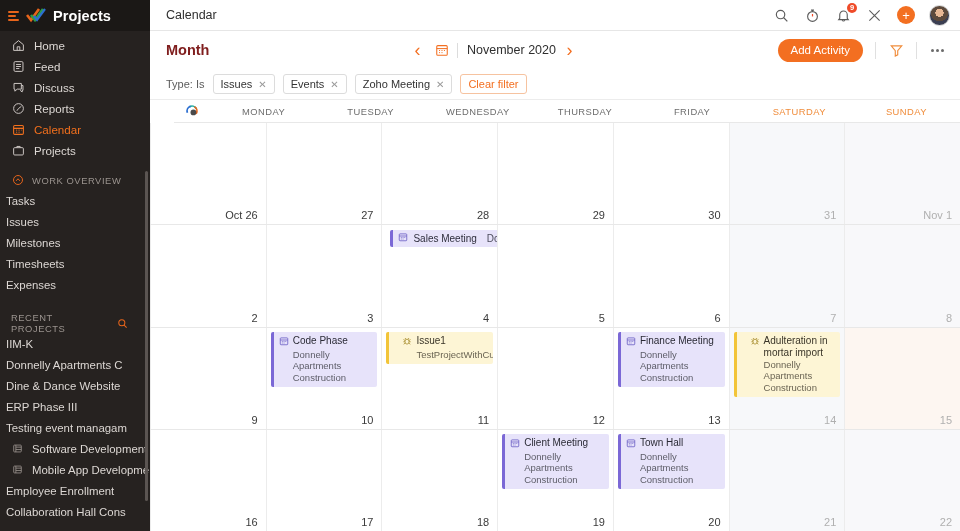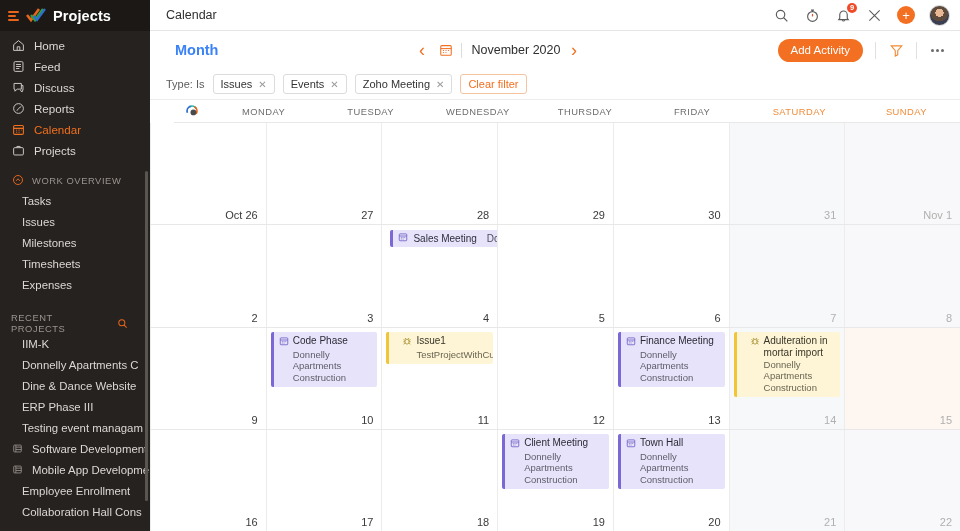--- a/index.html
+++ b/index.html
@@ -55,21 +55,21 @@
   .section-head {
     display: flex; align-items: center; gap: 8px;
     height: 20px; padding-left: 11px; margin-top: 9px;
     font-size: 9.4px; letter-spacing: .55px; color: #9b948f; text-transform: uppercase;
   }
   .section-head .sico { width: 13px; height: 13px; flex: 0 0 13px; display:flex;align-items:center;justify-content:center; }
   .section-head.rp { justify-content: flex-end; padding-right: 21px; margin-top: 18px; }
 
   .sub-item {
     height: 21px; display: flex; align-items: center; gap: 8px;
-    padding-left: 22px; font-size: 11.4px; color: #ddd8d4; cursor: pointer;
+    padding-left: 6px; font-size: 11.4px; color: #ddd8d4; cursor: pointer;
     white-space: nowrap; overflow: hidden;
   }
   .sub-item.with-icon { padding-left: 11px; }
   .sub-item .pico { width: 13px; height: 13px; flex: 0 0 13px; display:flex;align-items:center;justify-content:center; }
 
   
   .main { flex: 1 1 auto; display: flex; flex-direction: column; background: #fff; min-width: 0; }
 
   .topbar {
     height: 31px; flex: 0 0 31px; border-bottom: 1px solid #e6e6e6;
@@ -93,21 +93,21 @@
   .avatar {
     width: 21px; height: 21px; border-radius: 50%; cursor: pointer;
     background: radial-gradient(circle at 50% 36%, #e8b894 0 26%, #5d4a3c 27% 55%, #3b3f52 56% 100%);
     border: 1px solid #d5d5d5;
   }
 
   .toolbar {
     height: 38px; flex: 0 0 38px; display: flex; align-items: center;
     padding: 0 14px 0 16px;
   }
-  .view-label { font-size: 14.5px; font-weight: bold; color: #3b82f6; margin-left: 9px; }
+  .view-label { font-size: 14.5px; font-weight: bold; color: #7f1d1d; }
   .datenav { margin-left: auto; display: flex; align-items: center; gap: 0px; }
   .chev { width: 22px; height: 22px; display: flex; align-items: center; justify-content: center; cursor: pointer; color: #f36f21; }
   .cal-ico { width: 26px; display:flex; align-items:center; justify-content:center; cursor: pointer; }
   .date-sep { width: 1px; height: 15px; background: #dcdcdc; margin: 0 7px 0 2px; }
   .month-label { font-size: 12.5px; color: #2f2f2f; min-width: 94px; text-align: center; }
   .toolbar-right { margin-left: auto; display: flex; align-items: center; gap: 1px; }
   .add-activity {
     background: #f36f21; color: #fff; border: none; border-radius: 13px;
     height: 23px; padding: 0 13px; font-size: 11.5px; cursor: pointer;
     font-family: "Liberation Sans", sans-serif;

